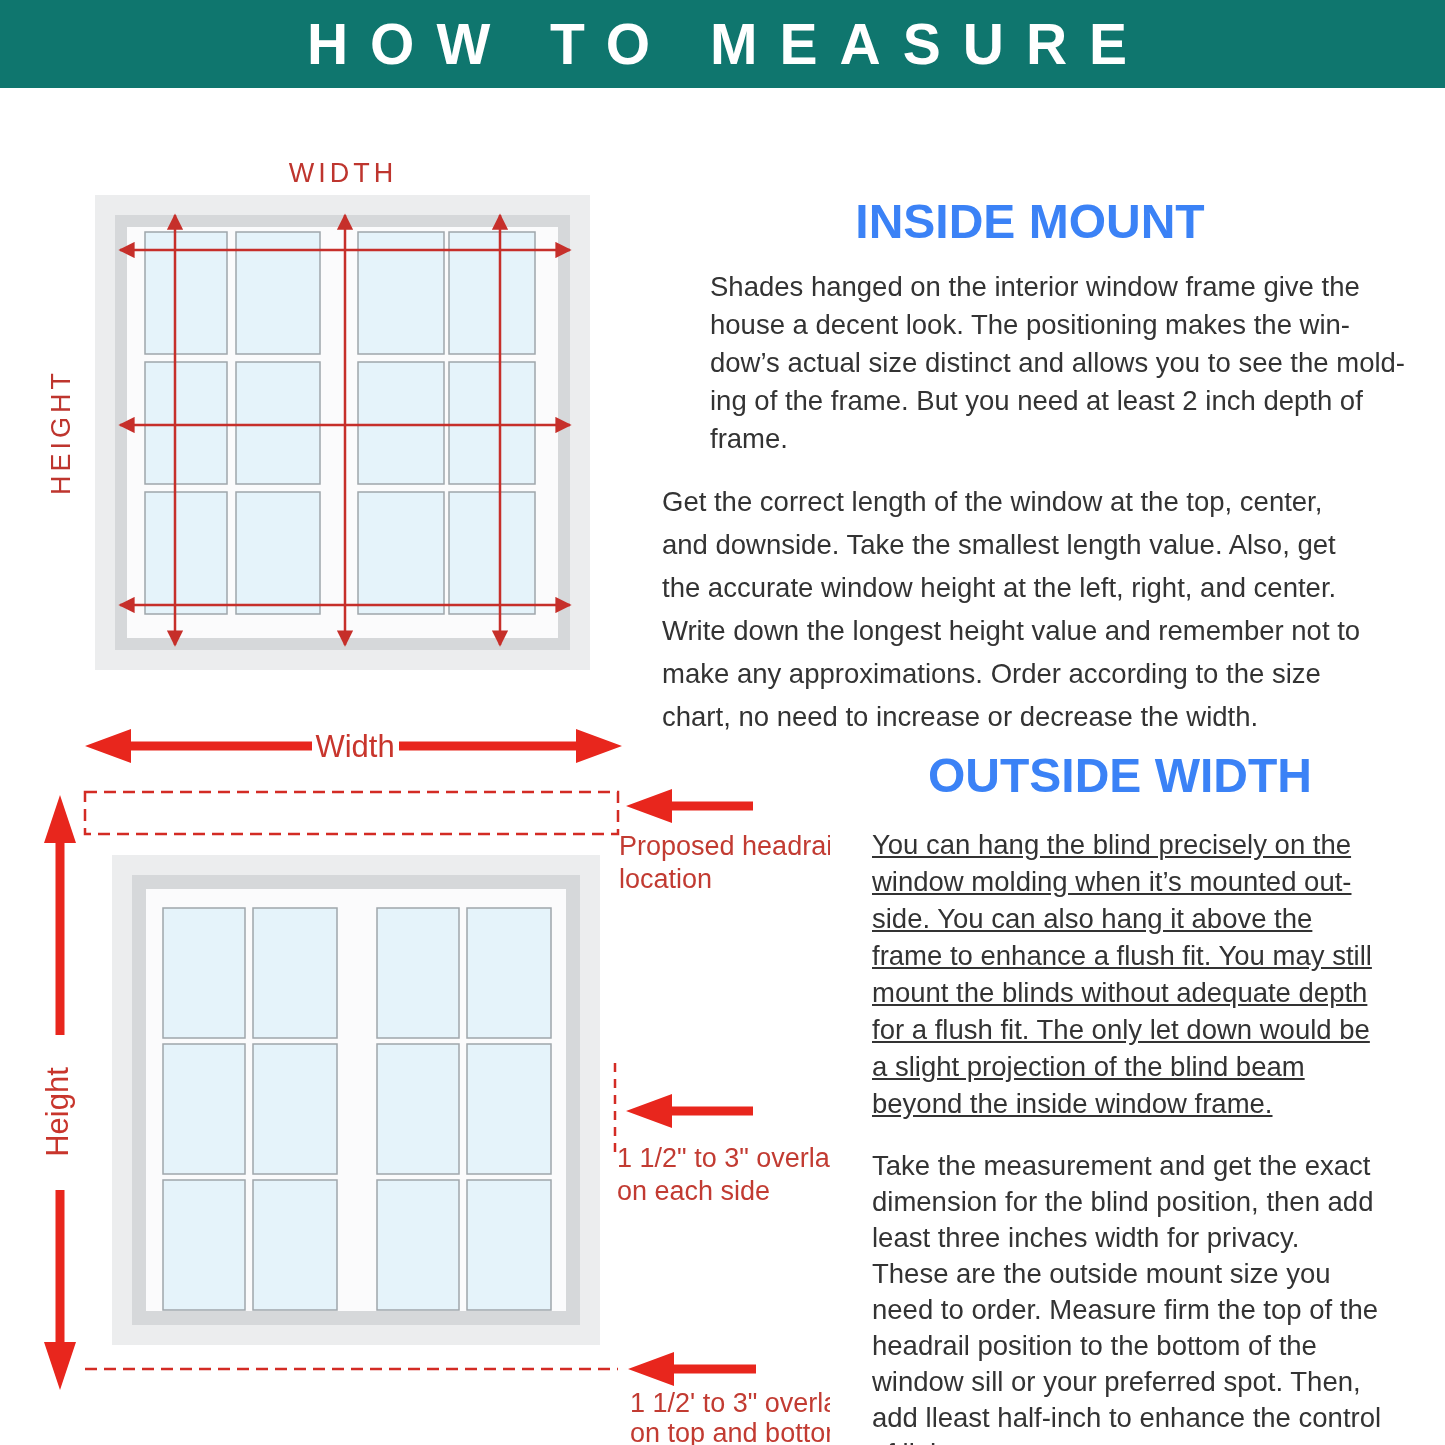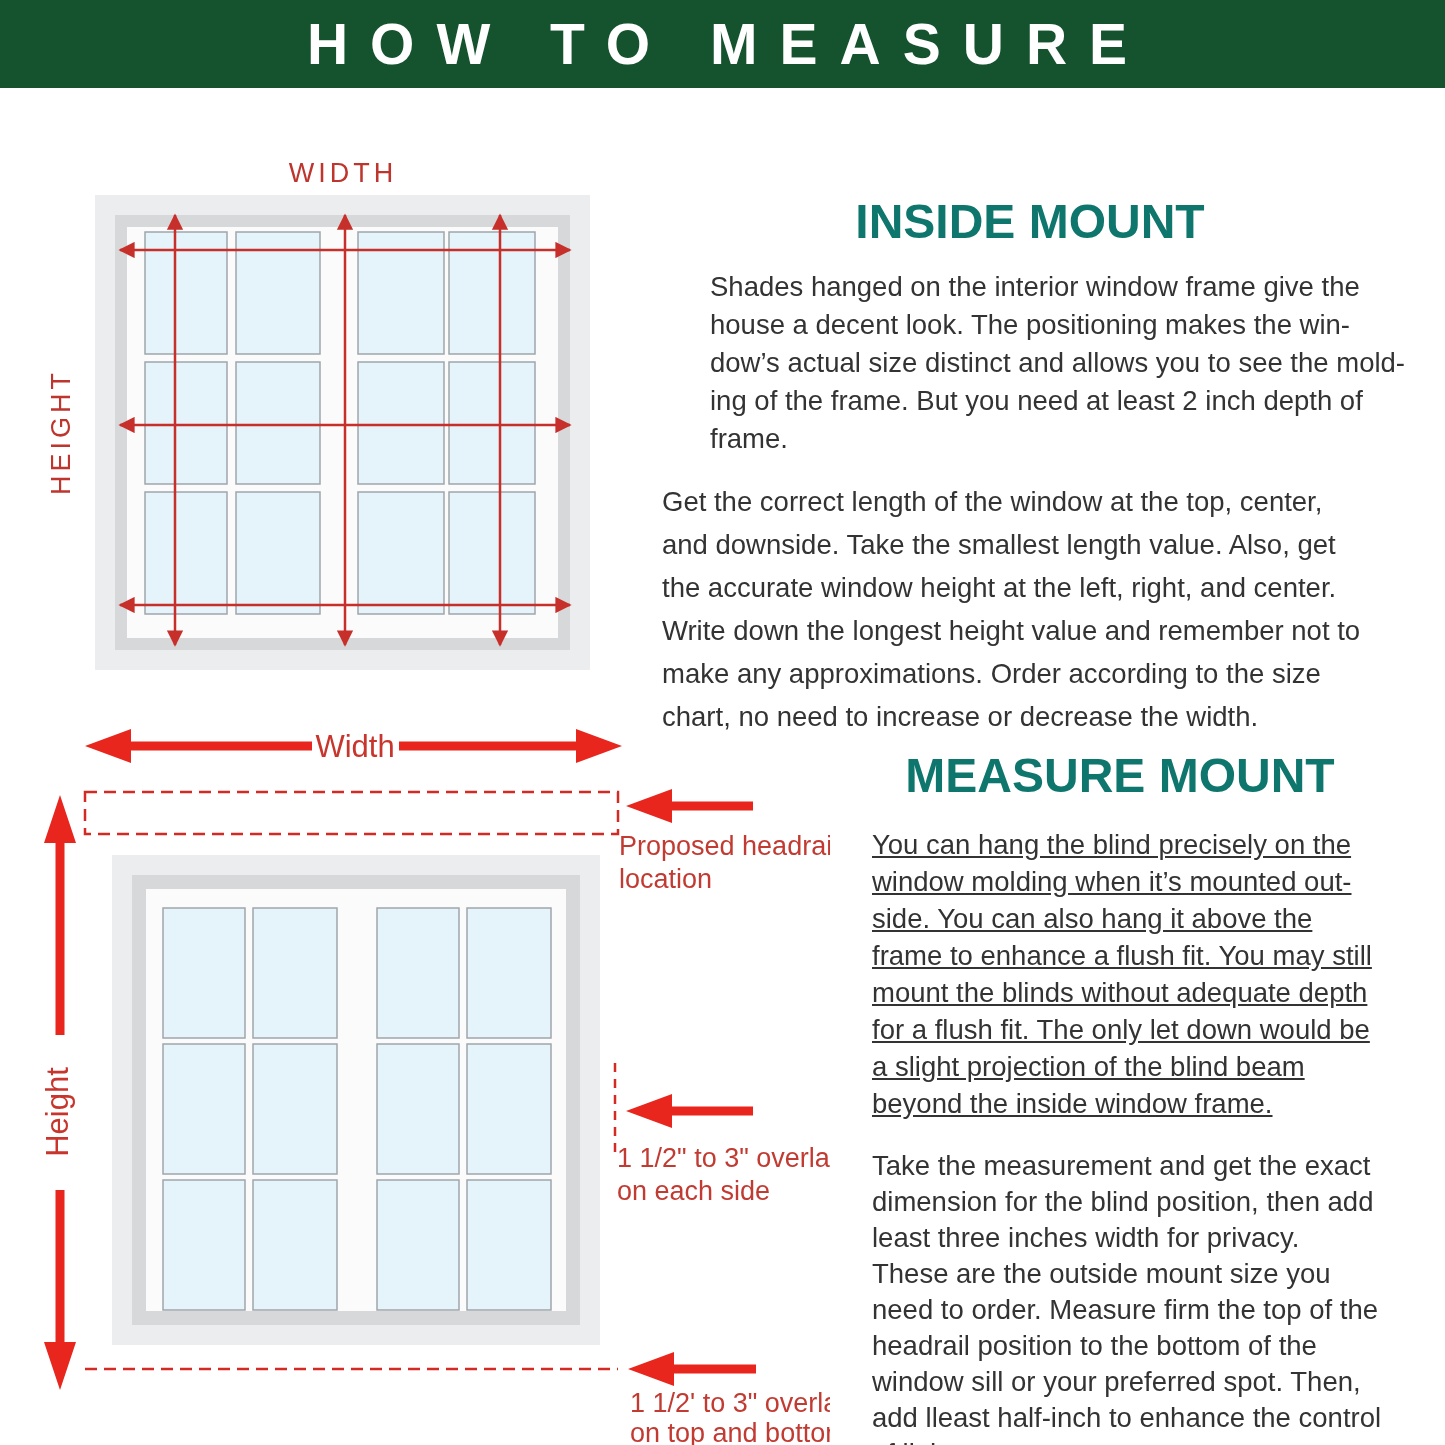--- a/index.html
+++ b/index.html
@@ -10,35 +10,35 @@
     height: 1445px;
     background: #ffffff;
     font-family: "Liberation Sans", sans-serif;
     overflow: hidden;
   }
   
   .banner {
     position: absolute;
     left: 0; top: 0;
     width: 1445px; height: 88px;
-    background: #14532d;
+    background: #0f766e;
     display: flex; align-items: center; justify-content: center; padding-left: 11px;
   }
   .banner h1 {
     margin: 0;
     color: #ffffff;
     font-size: 57px;
     font-weight: bold;
     letter-spacing: 22px;
     white-space: nowrap;
   }
   
   .section-heading {
     position: absolute;
-    color: #0f766e;
+    color: #3b82f6;
     font-weight: bold;
     font-size: 48px;
     text-align: center;
     white-space: nowrap;
   }
   #inside-heading  { left: 655px; top: 154px; width: 750px; }
   #outside-heading { left: 855px; top: 708px; width: 530px; }
   .para {
     position: absolute;
     color: #333333;
@@ -80,21 +80,21 @@
 dow’s actual size distinct and allows you to see the mold-
 ing of the frame. But you need at least 2 inch depth of
 frame.</p>
   <p id="inside-p2" class="para">Get the correct length of the window at the top, center,
 and downside. Take the smallest length value. Also, get
 the accurate window height at the left, right, and center.
 Write down the longest height value and remember not to
 make any approximations. Order according to the size
 chart, no need to increase or decrease the width.</p>
 
-  <h2 id="outside-heading" class="section-heading">MEASURE MOUNT</h2>
+  <h2 id="outside-heading" class="section-heading">OUTSIDE WIDTH</h2>
   <p id="outside-p1" class="para">You can hang the blind precisely on the
 window molding when it’s mounted out-
 side. You can also hang it above the
 frame to enhance a flush fit. You may still
 mount the blinds without adequate depth
 for a flush fit. The only let down would be
 a slight projection of the blind beam
 beyond the inside window frame.</p>
   <p id="outside-p2" class="para">Take the measurement and get the exact
 dimension for the blind position, then add

